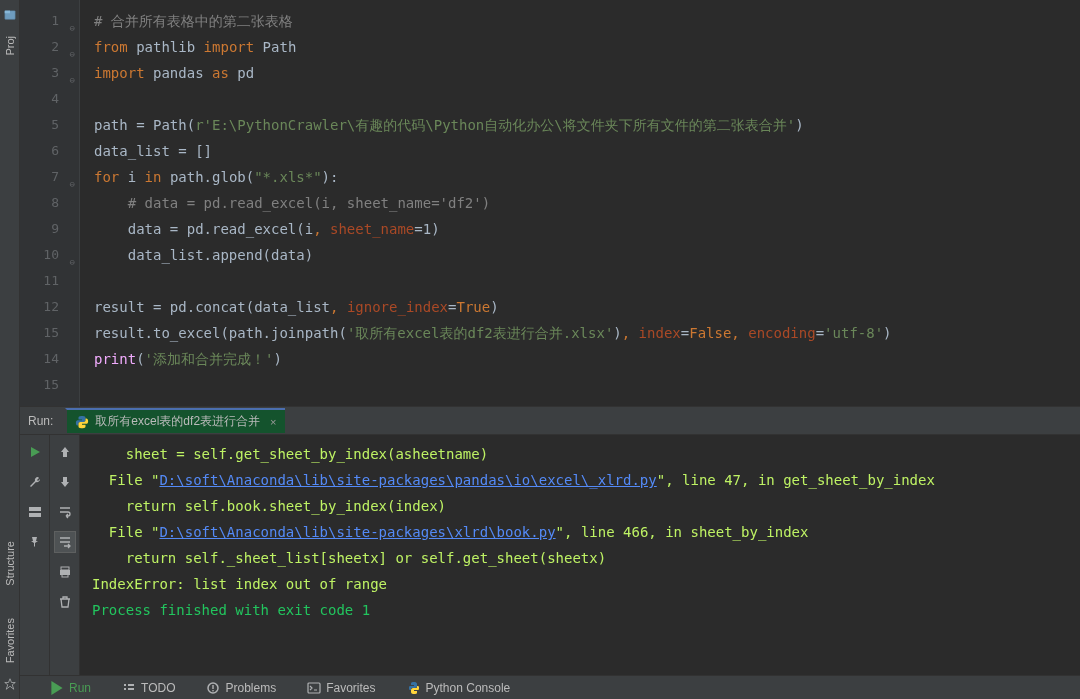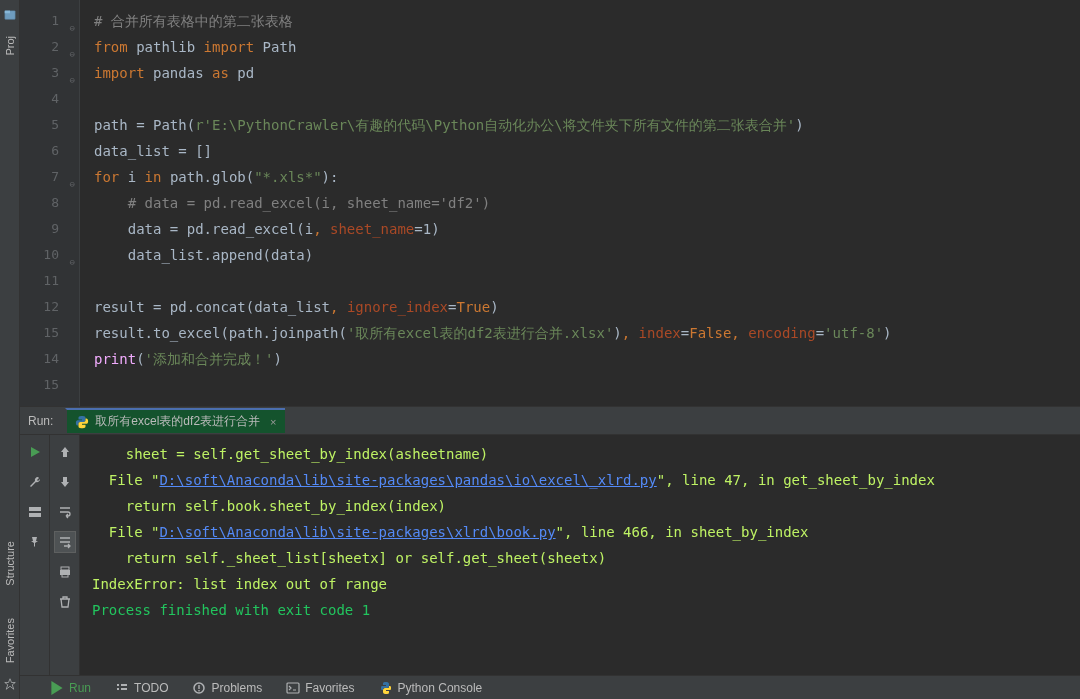--- a/index.html
+++ b/index.html
@@ -171,21 +171,21 @@
     .err-link { color: #548af7; text-decoration: underline; cursor: pointer; }
     .normal-out { color: #22c55e; }
     
     .bottom-bar {
       height: 24px;
       background: #3c3f41;
       border-top: 1px solid #323232;
       display: flex;
       align-items: center;
       padding-left: 30px;
-      gap: 24px;
+      gap: 31px;
       font-family: sans-serif;
       font-size: 12px;
       color: #bbbbbb;
     }
     .bottom-item {
       display: flex;
       align-items: center;
       gap: 5px;
       cursor: pointer;
     }

